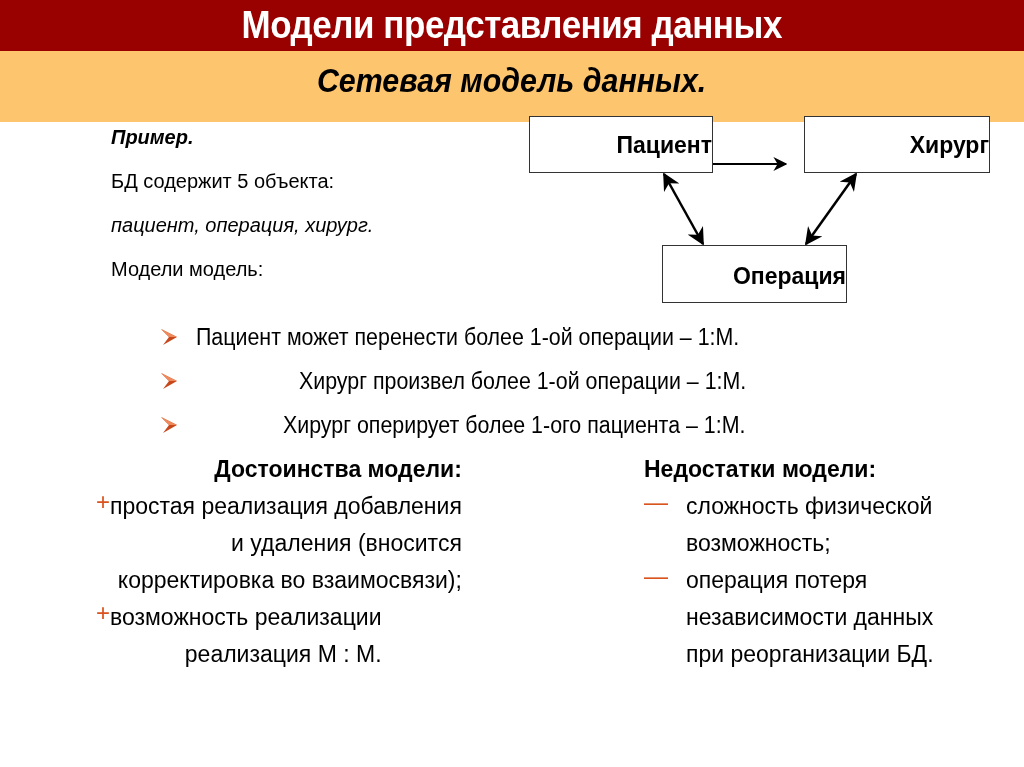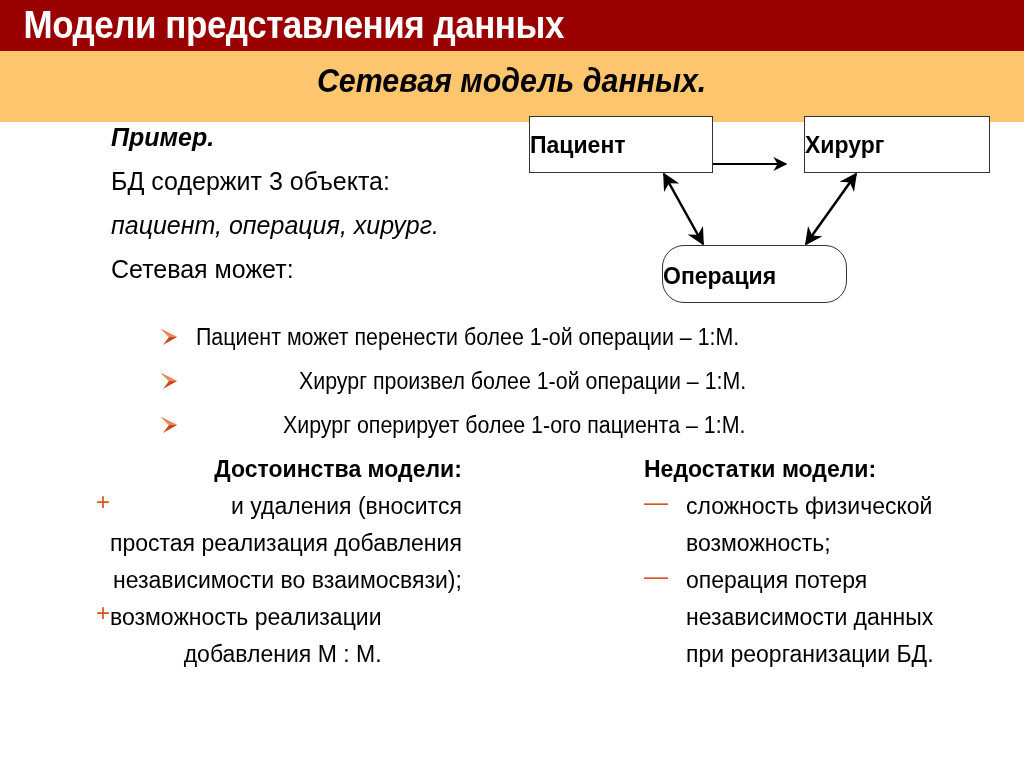--- a/index.html
+++ b/index.html
@@ -2,39 +2,39 @@
 <html><head>
   <meta charset="utf-8">
   <style>
     html, body { margin: 0; padding: 0; }
     body {
       width: 1024px; height: 767px; overflow: hidden; position: relative;
       background: #ffffff; font-family: "Liberation Sans", sans-serif; color: #000;
     }
     .title-bar {
       position: absolute; left: 0; top: 0; width: 1024px; height: 51px;
-      background: #990000; color: #fff; 
+      background: #990000; color: #fff; text-align: center;
       font-weight: bold; font-size: 38px; line-height: 51px;
       transform-origin: center; letter-spacing: -0.5px;
     }
     .title-bar span { display: inline-block; transform: scaleX(0.92); }
     .subtitle-bar {
       position: absolute; left: 0; top: 51px; width: 1024px; height: 71px;
       background: #fcc56e; text-align: center;
       font-weight: bold; font-style: italic; font-size: 33px; line-height: 60px;
     }
     .subtitle-bar span { display: inline-block; transform: scaleX(0.92); }
-    .intro { position: absolute; left: 111px; top: 122px; font-size: 25px; }
+    .intro { position: absolute; left: 111px; top: 122px; font-size: 20px; }
     .intro div { height: 44px; line-height: 30px; }
     .intro .bold-italic { font-weight: bold; font-style: italic; }
     .intro .italic { font-style: italic; }
 
     .box {
       position: absolute; border: 1.5px solid #333; background: #fff;
-      font-weight: bold; font-size: 23px; text-align: left;
+      font-weight: bold; font-size: 23px; text-align: right;
       box-sizing: border-box;
     }
     .diagram svg { position: absolute; left: 0; top: 0; }
 
     .bullets { position: absolute; left: 160px; top: 315px; font-size: 23px; }
     .bullet { height: 44px; line-height: 32px; display: flex; align-items: center; justify-content: space-between; }
     .bullet .arrow { width: 36px; display: inline-flex; align-items: center; }
     .bullet .txt { display: inline-block; transform: scaleX(0.93); transform-origin: left; white-space: nowrap; }
 
     .col { position: absolute; top: 454px; font-size: 23px; }
@@ -51,43 +51,43 @@
 
 <div class="title-bar">
   <span>Модели представления данных</span>
 </div>
 <div class="subtitle-bar">
   <span>Сетевая модель данных.</span>
 </div>
 
 <div class="intro">
   <div class="bold-italic">Пример.</div>
-  <div>БД содержит 3 объекта:</div>
+  <div>БД содержит 5 объекта:</div>
   <div class="italic">пациент, операция, хирург.</div>
-  <div>Сетевая может:</div>
+  <div>Модели модель:</div>
 </div>
 
 <div class="diagram">
   <svg width="1024" height="767">
     <defs>
       <marker id="ah" viewBox="0 0 10 10" refX="9" refY="5" markerWidth="7" markerHeight="7" orient="auto-start-reverse">
         <path d="M0,0 L10,5 L0,10 L3,5 z" fill="#000"></path>
       </marker>
     </defs>
     <line x1="700" y1="164" x2="786" y2="164" stroke="#000" stroke-width="2" marker-start="url(#ah)" marker-end="url(#ah)"></line>
     <line x1="664" y1="174" x2="703" y2="244" stroke="#000" stroke-width="2.5" marker-start="url(#ah)" marker-end="url(#ah)"></line>
     <line x1="856" y1="174" x2="806" y2="244" stroke="#000" stroke-width="2.5" marker-start="url(#ah)" marker-end="url(#ah)"></line>
   </svg>
   <div class="box" style="left:529px; top:116px; width:184px; height:57px; line-height:57px;">
     <span>Пациент</span>
   </div>
   <div class="box" style="left:804px; top:116px; width:186px; height:57px; line-height:57px;">
     <span>Хирург</span>
   </div>
-  <div class="box" style="left:662px; top:245px; width:185px; height:58px; line-height:60px;border-radius:22px;">
+  <div class="box" style="left:662px; top:245px; width:185px; height:58px; line-height:60px;">
     <span>Операция</span>
   </div>
 </div>
 
 <div class="bullets">
   <div class="bullet">
     <span class="arrow">
       <svg width="18" height="18" viewBox="0 0 18 18">
           <path d="M1,1 L17,9 L3,17 L9,9 z" fill="#c8471a"></path>
           <path d="M1,1 L17,9 L9,9 z" fill="#f08a5d"></path>
@@ -113,30 +113,30 @@
     </span>
     <span class="txt">Хирург оперирует более 1-ого пациента – 1:М.</span>
   </div>
 </div>
 
 <div class="col col-left">
   <h3>Достоинства модели:</h3>
   <div class="item">
     <span class="mark">+</span>
     <div class="lines">
+      <div>простая реализация добавления</div>
       <div>и удаления (вносится</div>
-      <div>простая реализация добавления</div>
-      <div>независимости во взаимосвязи);</div>
+      <div>корректировка во взаимосвязи);</div>
     </div>
   </div>
   <div class="item">
     <span class="mark">+</span>
     <div class="lines">
       <div>возможность реализации</div>
-      <div>добавления М : М.</div>
+      <div>реализация М : М.</div>
     </div>
   </div>
 </div>
 
 <div class="col col-right">
   <h3>Недостатки модели:</h3>
   <div class="item">
     <span class="mark">—</span>
     <div class="lines">
       <div>сложность физической</div>

